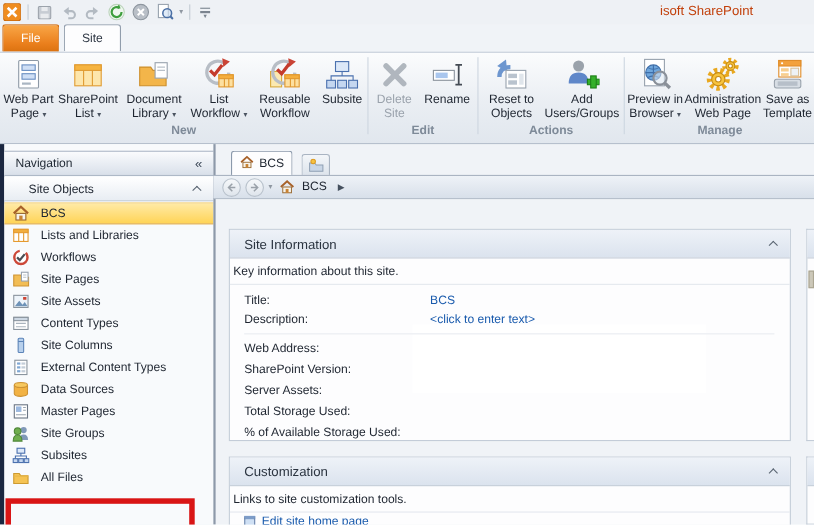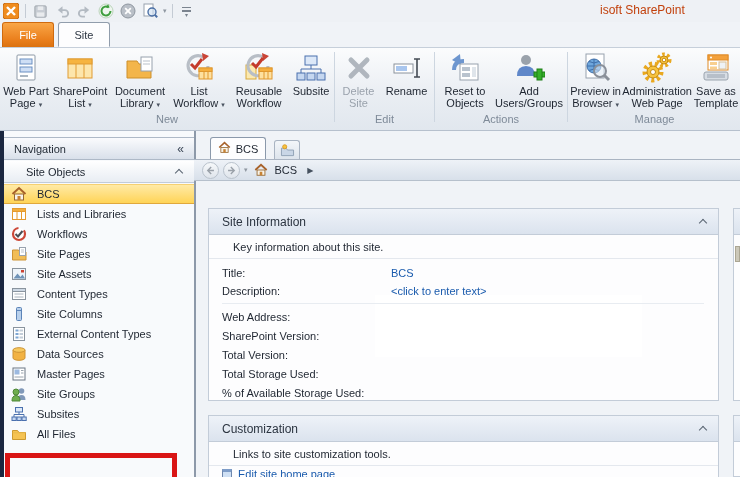--- a/index.html
+++ b/index.html
@@ -20,21 +20,21 @@
 
   
   .tabrow { position:absolute; left:0; top:22px; width:740px; height:25px; }
   .tab-file { position:absolute; left:2px; top:0; width:52px; height:25px; background:linear-gradient(#f9a646,#ea7f1c 70%,#db7210); border:1px solid #cf6a0e; border-bottom:none; border-radius:3px 3px 0 0; color:#fff; display:flex; align-items:center; justify-content:center; }
   .tab-site { position:absolute; left:58px; top:0; width:52px; height:25px; background:#fdfdfe; border:1px solid #919dac; border-bottom:1px solid #fdfdfe; border-radius:3px 3px 0 0; color:#2e3744; display:flex; align-items:center; justify-content:center; }
 
   
   .ribbon { position:absolute; left:0; top:47px; width:740px; height:84px; background:linear-gradient(#fbfcfd,#eaeef3 55%,#e1e7ee); border-top:1px solid #c6cfda; border-bottom:1px solid #b6c0cd; }
   .rgroup { position:absolute; top:2px; height:78px; overflow:hidden; }
   .rgroup .buttons { display:flex; justify-content:center; height:62px; }
-  .rgroup .glabel { position:absolute; left:0; right:0; top:63px; text-align:center; color:#7e8a98; font-size:11px; }
+  .rgroup .glabel { position:absolute; left:0; right:0; top:63px; text-align:center; color:#7e8a98; font-size:11px;font-weight:bold; }
   .rbtn { display:flex; flex-direction:column; align-items:center; padding-top:2px; }
   .rbtn svg { display:block; }
   .rb-label { text-align:center; line-height:12px; margin-top:1px; }
   .rb-label span { white-space:pre-line; }
   .rb-caret { font-size:7px; color:#4a5360; }
   .rbtn.disabled { color:#9aa2ac; }
   .rbtn.disabled svg { opacity:.9; }
   .rsep { position:absolute; top:4px; width:1px; height:70px; background:#cdd6e0; }
 
   
@@ -59,21 +59,21 @@
   .crumbbar { position:absolute; left:194px; top:159px; width:546px; height:22px; background:linear-gradient(#eef2f7,#d8e0ea); border-top:1px solid #aab4c2; border-bottom:1px solid #b6c0cc; display:flex; align-items:center; }
   .navcirc { width:17px; height:17px; border-radius:50%; background:linear-gradient(#f6f8fa,#dfe5ec); border:1px solid #b9c2cc; display:flex; align-items:center; justify-content:center; margin-left:8px; }
   .crumb-caret { font-size:7px; color:#8f97a1; margin:0 6px 0 4px; }
   .crumb-text { margin-left:7px; }
   .crumb-arrow { font-size:8px; color:#45505e; margin-left:10px; }
 
   .panel { position:absolute; left:208px; width:511px; background:#fdfdfe; border:1px solid #c3ccd8; }
   .phead { height:26px; background:linear-gradient(#eef2f8,#dbe3ee); border-bottom:1px solid #c3ccd8; display:flex; align-items:center; }
   .phead .t { margin-left:13px; font-size:12px; color:#2b3440; }
   .psub { height:24px; display:flex; align-items:center; border-bottom:1px solid #e4e8ee; }
-  .psub .t { margin-left:24px; }
+  .psub .t { margin-left:3px; }
   .si-body { position:relative; height:141px; }
   .redact { position:absolute; left:166px; top:36px; width:267px; height:62px; background:#ffffff; }
   .frow { position:absolute; left:13px; }
   .fval { position:absolute; left:182px; }
   .link { color:#1a5bad; }
   .cust-link { position:absolute; left:13px; top:52px; display:flex; align-items:center; gap:6px; color:#1a5bad; }
   .mini-ic { width:10px; height:10px; border:1px solid #6e87ad; background:#cfe0f4; border-top:3px solid #7d9cc8; }
 
   .sliver { position:absolute; left:733px; width:7px; background:#fdfdfe; border:1px solid #c3ccd8; border-right:none; }
   .sliver .hd { height:26px; background:linear-gradient(#eef2f8,#dbe3ee); border-bottom:1px solid #c3ccd8; }
@@ -524,21 +524,21 @@
     </div>
     <div class="si-body">
       <div class="redact"></div>
       <span class="frow" style="top:8px">Title:</span>
       <span class="fval link" style="top:8px">BCS</span>
       <span class="frow" style="top:26px">Description:</span>
       <span class="fval link" style="top:26px">&lt;click to enter text&gt;</span>
       <div style="position:absolute; left:13px; right:14px; top:44px; border-top:1px solid #e8ecf1"></div>
       <span class="frow" style="top:52px">Web Address:</span>
       <span class="frow" style="top:71px">SharePoint Version:</span>
-      <span class="frow" style="top:90px">Total Version:</span>
+      <span class="frow" style="top:90px">Server Assets:</span>
       <span class="frow" style="top:109px">Total Storage Used:</span>
       <span class="frow" style="top:128px">% of Available Storage Used:</span>
     </div>
   </div>
 
   <div class="panel" style="top:415px; height:80px;">
     <div class="phead">
       <span class="t">Customization</span>
       <span class="chev-up"></span>
     </div>

